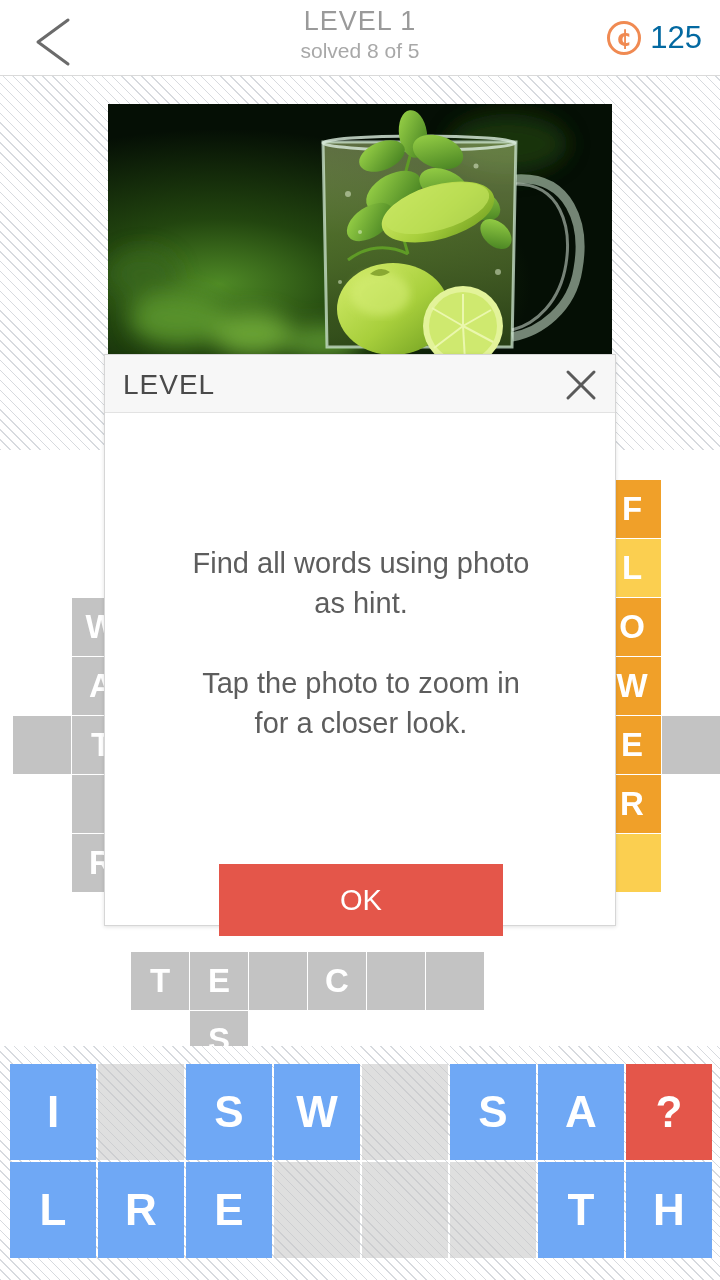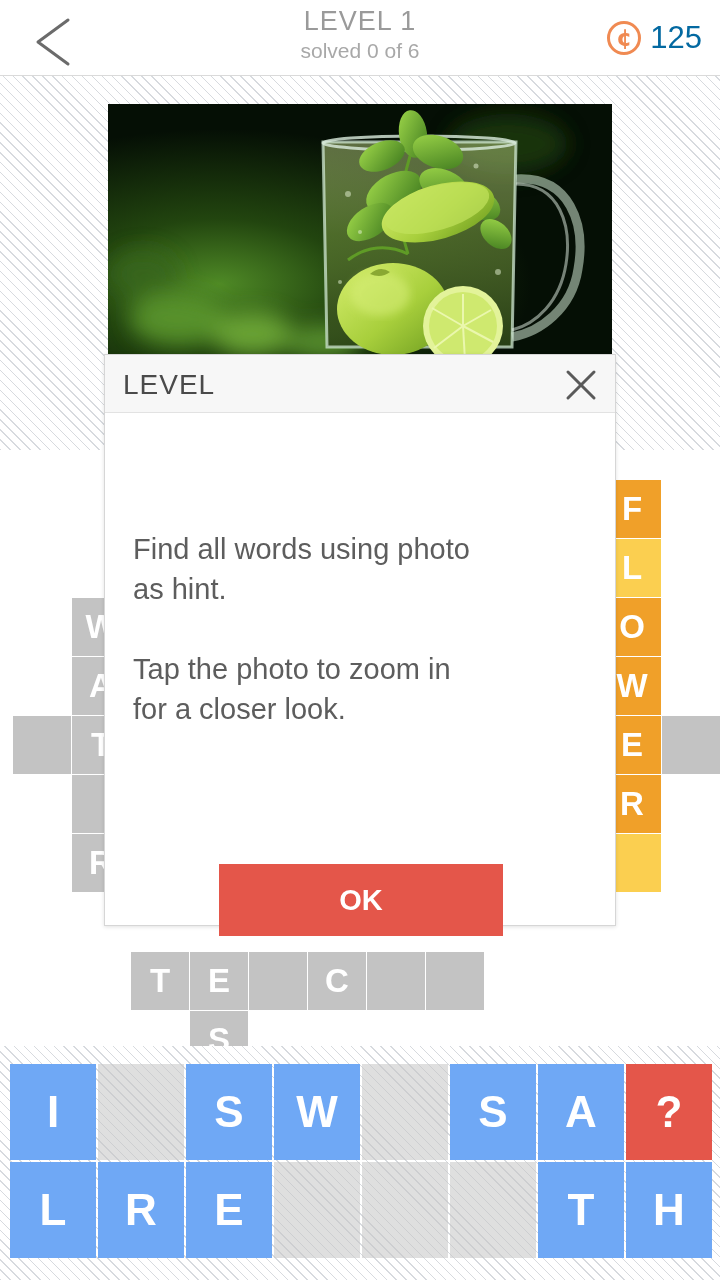--- a/index.html
+++ b/index.html
@@ -111,48 +111,48 @@
     font-size:28px; color:#4a4a4a; letter-spacing:1px; font-weight:400;
   }
   #modal-close {
     position:absolute; right:8px; top:4px; width:52px; height:52px;
     cursor:pointer;
   }
   #modal-body {
     position:relative; height:513px;
   }
   #modal-text {
-    position:absolute; left:28px; top:116px; width:456px;
-    font-size:29px; line-height:40px; color:#5d5d5d;
+    position:absolute; left:28px; top:130px; width:456px;
+    text-align:center; font-size:29px; line-height:40px; color:#5d5d5d;
     white-space:pre-line; font-weight:400;
   }
   #ok-btn {
     position:absolute; left:114px; top:451px; width:284px; height:72px;
     background:#e4564a; color:#ffffff; font-size:29px;
     display:flex; align-items:center; justify-content:center;
-    cursor:pointer; border:none; font-family:"Liberation Sans", sans-serif;font-weight:bold;
+    cursor:pointer; border:none; font-family:"Liberation Sans", sans-serif;
   }
 </style>
 </head>
 <body>
 
 <div id="app">
 
   <div id="board-bg-top" class="hatch"></div>
 
   <div id="header">
     <div id="back-btn">
       <svg width="46" height="52" viewBox="0 0 46 52">
         <polyline points="38,4 8,26 38,48" fill="none" stroke="#6b6b6b" stroke-width="3" stroke-linecap="round" stroke-linejoin="round"></polyline>
       </svg>
     </div>
 
     <div id="title-block">
       <div id="level-title">LEVEL 1</div>
-      <div id="level-sub">solved 0 of 6</div>
+      <div id="level-sub">solved 8 of 5</div>
     </div>
 
     <div id="coins">
       <div id="coin-icon">
         <span>¢</span>
       </div>
       <div id="coin-count">125</div>
     </div>
   </div>
 

